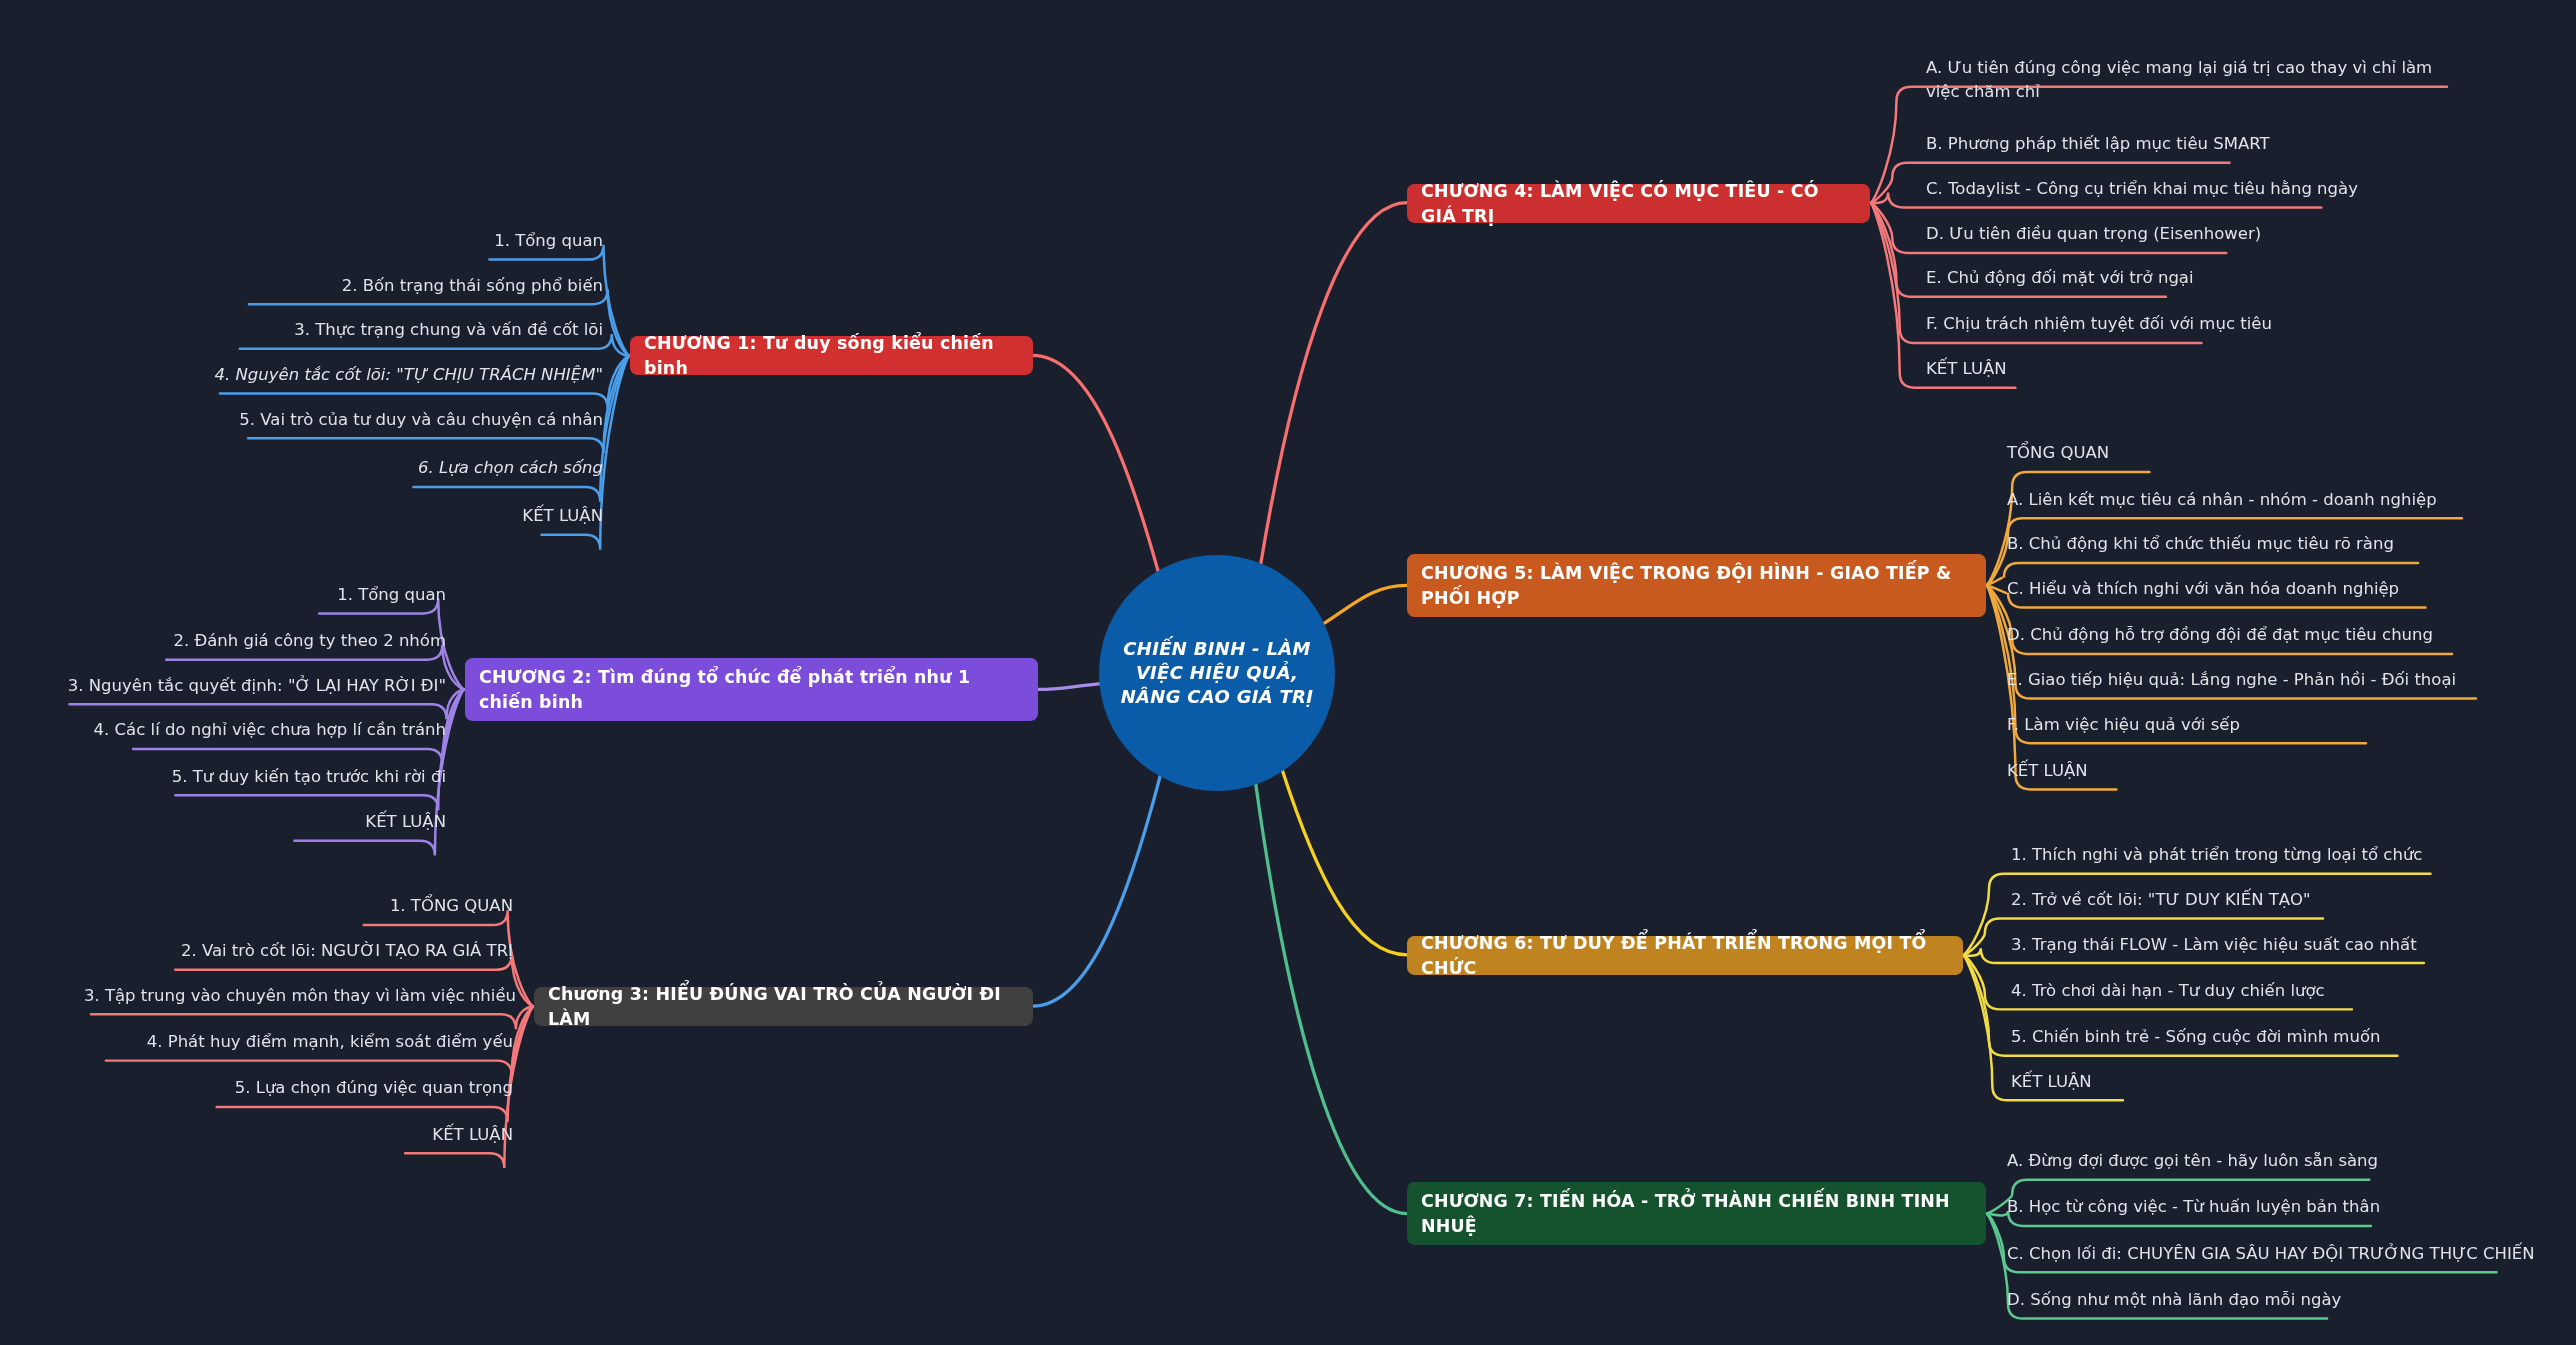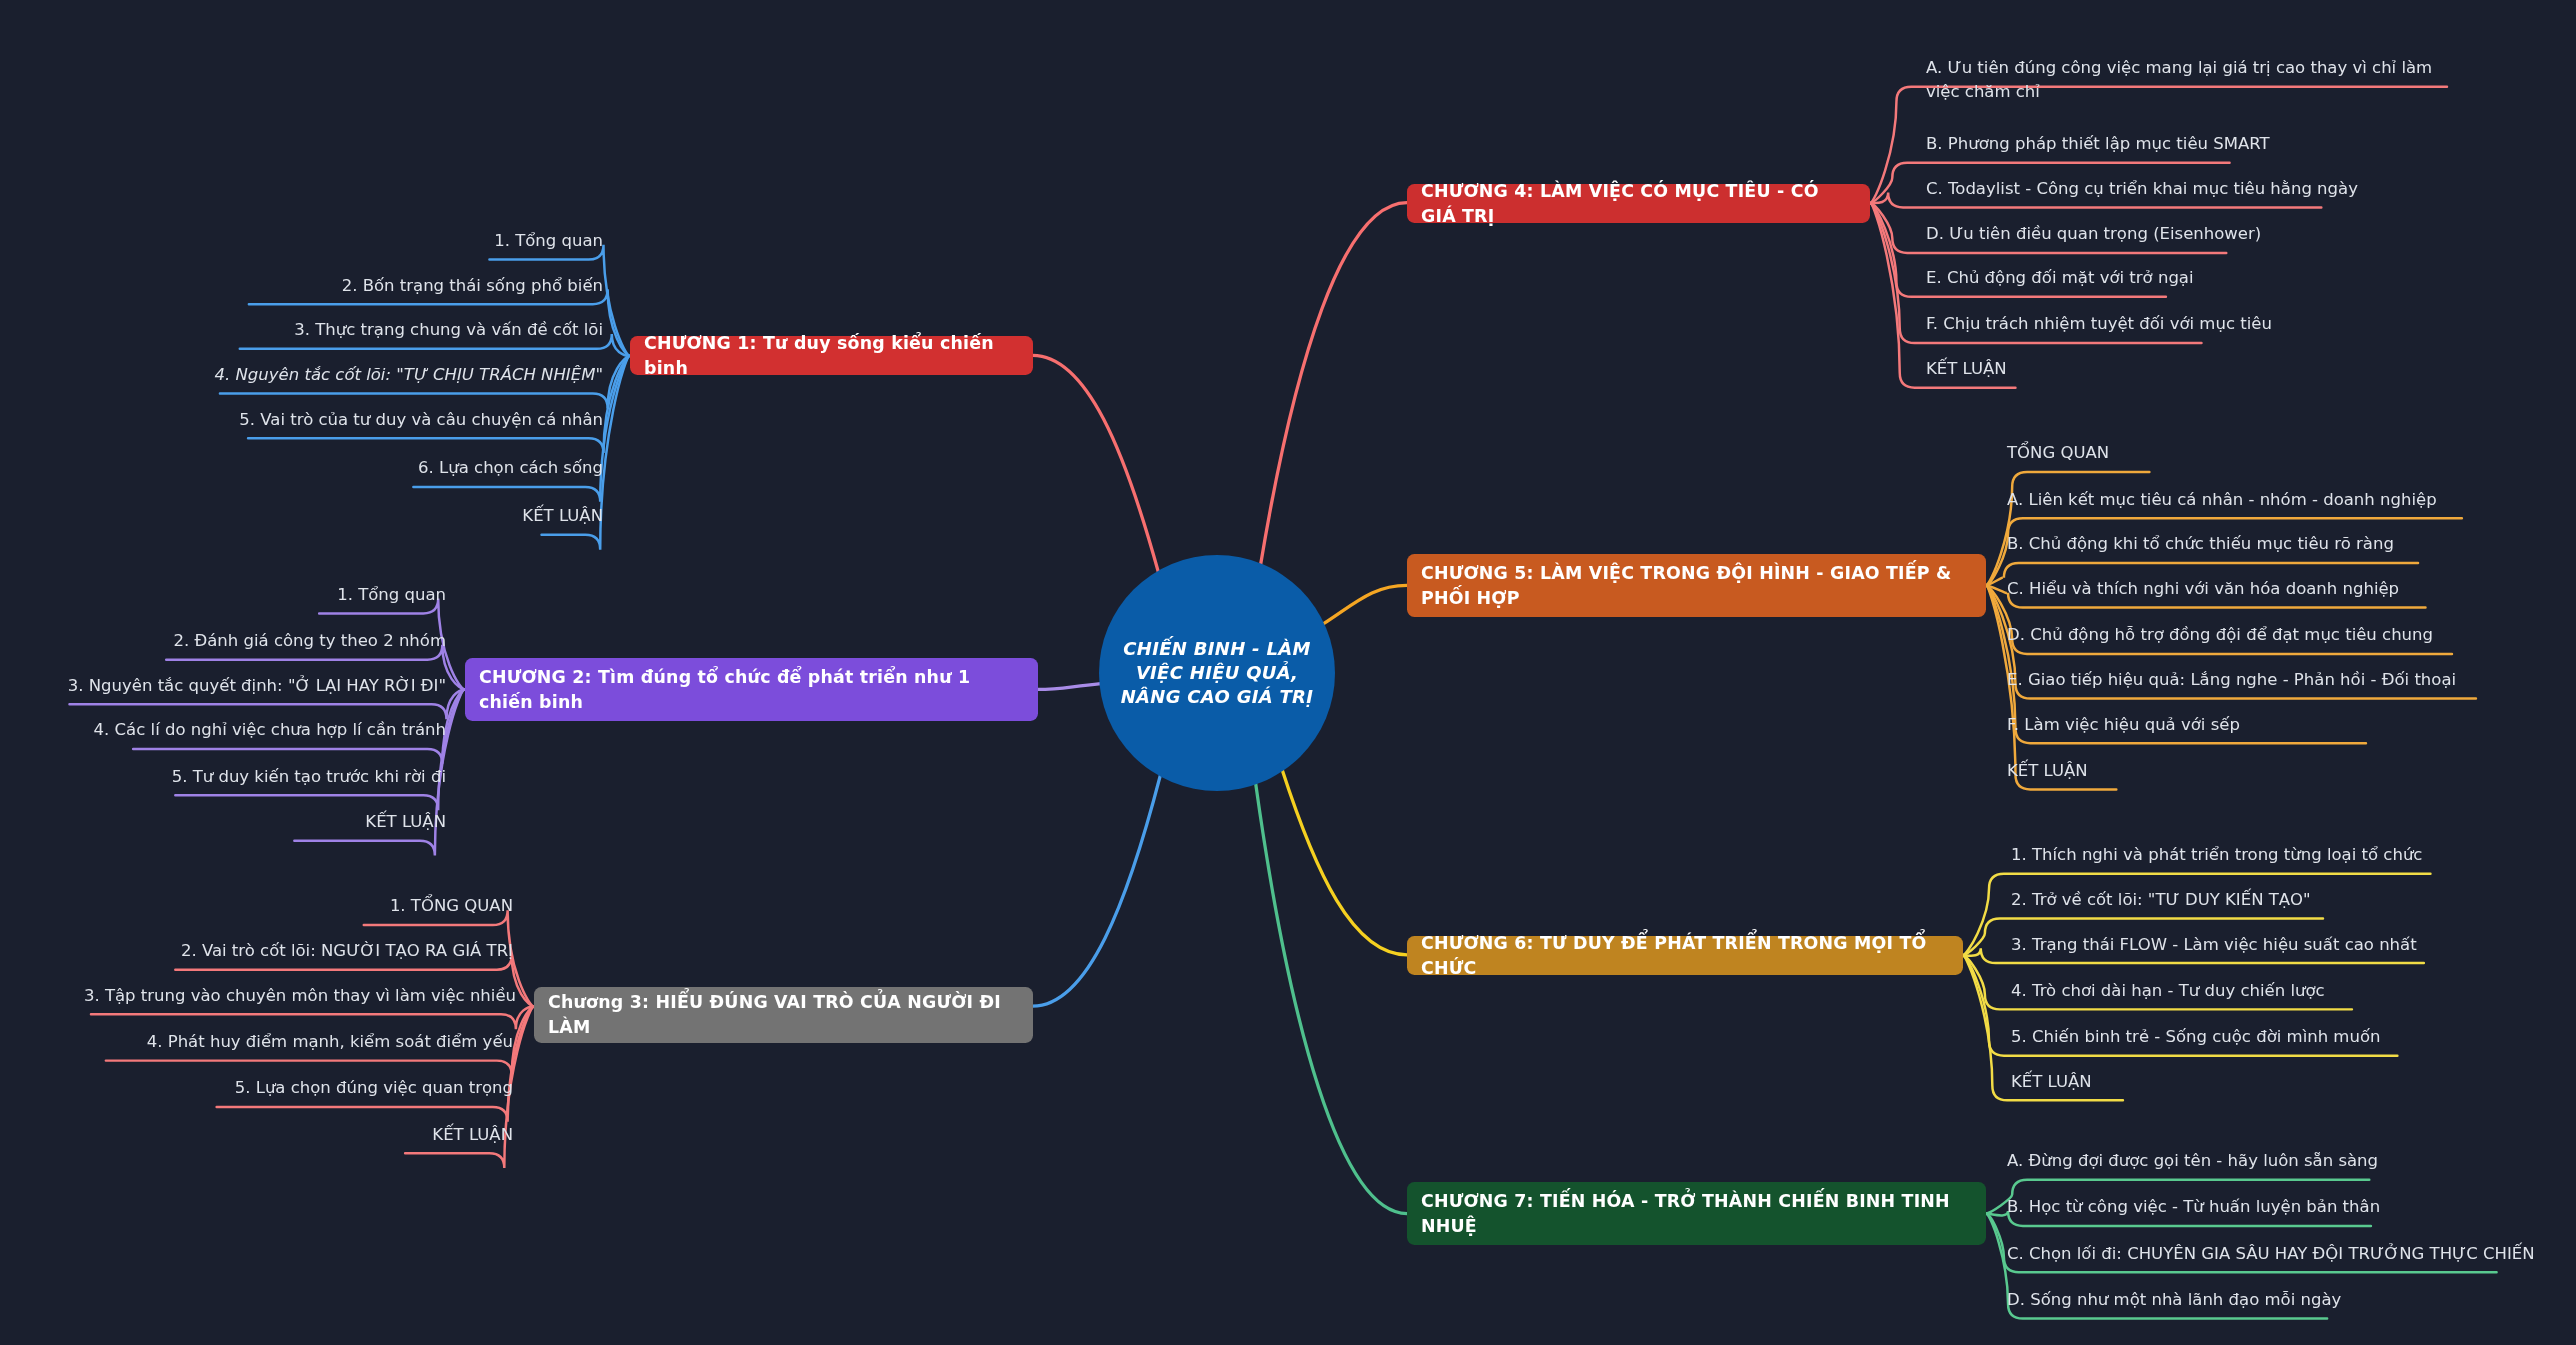--- a/index.html
+++ b/index.html
@@ -99,32 +99,32 @@
       <span>CHIẾN BINH - LÀM VIỆC HIỆU QUẢ, NÂNG CAO GIÁ TRỊ</span>
     </div>
     <div class="chapter" style="left: 630px; top: 336px; width: 403px; height: 39px; background: rgb(210, 48, 48); font-size: 17.4px;">
       <span>CHƯƠNG 1: Tư duy sống kiểu chiến binh</span>
     </div>
     <div class="leaf l" style="font-size: 16.5px; top: 229px; height: 24px; left: 0px; width: 603px;">1. Tổng quan</div>
     <div class="leaf l" style="font-size: 16.5px; top: 274px; height: 24px; left: 0px; width: 603px; text-align: right;">2. Bốn trạng thái sống phổ biến</div>
     <div class="leaf l" style="font-size: 16.5px; top: 318px; height: 24px; left: 0px; width: 603px;">3. Thực trạng chung và vấn đề cốt lõi</div>
     <div class="leaf l" style="font-size: 16.5px; top: 363px; height: 24px; left: 0px; width: 603px; font-style: italic;">4. Nguyên tắc cốt lõi: "TỰ CHỊU TRÁCH NHIỆM"</div>
     <div class="leaf l" style="font-size: 16.5px; top: 408px; height: 24px; left: 0px; width: 603px;">5. Vai trò của tư duy và câu chuyện cá nhân</div>
-    <div class="leaf l" style="font-size: 16.5px; top: 456px; height: 24px; left: 0px; width: 603px;">6. Lựa chọn cách sống</div>
+    <div class="leaf l" style="font-size: 16.5px; top: 456px; height: 24px; left: 0px; width: 603px; font-style: italic;">6. Lựa chọn cách sống</div>
     <div class="leaf l" style="font-size: 16.5px; top: 504px; height: 24px; left: 0px; width: 603px;">KẾT LUẬN</div>
     <div class="chapter" style="left: 465px; top: 658px; width: 573px; height: 63px; background: rgb(124, 77, 219); font-size: 17.4px;">
       <span>CHƯƠNG 2: Tìm đúng tổ chức để phát triển như 1 chiến binh</span>
     </div>
     <div class="leaf l" style="font-size: 16.5px; top: 583px; height: 24px; left: 0px; width: 446px;">1. Tổng quan</div>
     <div class="leaf l" style="font-size: 16.5px; top: 629px; height: 24px; left: 0px; width: 446px;">2. Đánh giá công ty theo 2 nhóm</div>
     <div class="leaf l" style="font-size: 16.5px; top: 674px; height: 24px; left: 0px; width: 446px;">3. Nguyên tắc quyết định: "Ở LẠI HAY RỜI ĐI"</div>
     <div class="leaf l" style="font-size: 16.5px; top: 718px; height: 24px; left: 0px; width: 446px;">4. Các lí do nghỉ việc chưa hợp lí cần tránh</div>
     <div class="leaf l" style="font-size: 16.5px; top: 765px; height: 24px; left: 0px; width: 446px;">5. Tư duy kiến tạo trước khi rời đi</div>
     <div class="leaf l" style="font-size: 16.5px; top: 810px; height: 24px; left: 0px; width: 446px;">KẾT LUẬN</div>
-    <div class="chapter" style="left: 534px; top: 987px; width: 499px; height: 56px; background: #737373; font-size: 17.4px;">
+    <div class="chapter" style="left: 534px; top: 987px; width: 499px; height: 39px; background: #404040; font-size: 17.4px;">
       <span>Chương 3: HIỂU ĐÚNG VAI TRÒ CỦA NGƯỜI ĐI LÀM</span>
     </div>
     <div class="leaf l" style="font-size: 16.5px; top: 894px; height: 24px; left: 0px; width: 513px;">1. TỔNG QUAN</div>
     <div class="leaf l" style="font-size: 16.5px; top: 939px; height: 24px; left: 0px; width: 513px;">2. Vai trò cốt lõi: NGƯỜI TẠO RA GIÁ TRỊ</div>
     <div class="leaf l" style="font-size: 16.5px; top: 984px; height: 24px; left: 3px; width: 513px; padding-left: 45px;">3. Tập trung vào chuyên môn thay vì làm việc nhiều</div>
     <div class="leaf l" style="font-size: 16.5px; top: 1030px; height: 24px; left: 0px; width: 513px;">4. Phát huy điểm mạnh, kiểm soát điểm yếu</div>
     <div class="leaf l" style="font-size: 16.5px; top: 1076px; height: 24px; left: 0px; width: 513px;">5. Lựa chọn đúng việc quan trọng</div>
     <div class="leaf l" style="font-size: 16.5px; top: 1123px; height: 24px; left: 0px; width: 513px;">KẾT LUẬN</div>
     <div class="chapter" style="left: 1407px; top: 184px; width: 463px; height: 39px; background: rgb(204, 47, 47); font-size: 17.4px;">
       <span>CHƯƠNG 4: LÀM VIỆC CÓ MỤC TIÊU - CÓ GIÁ TRỊ</span>

